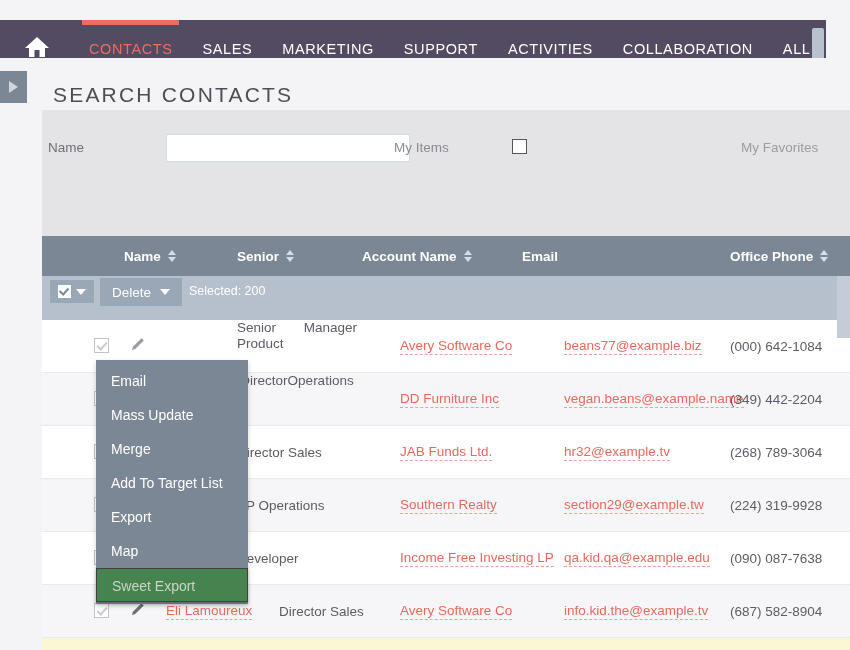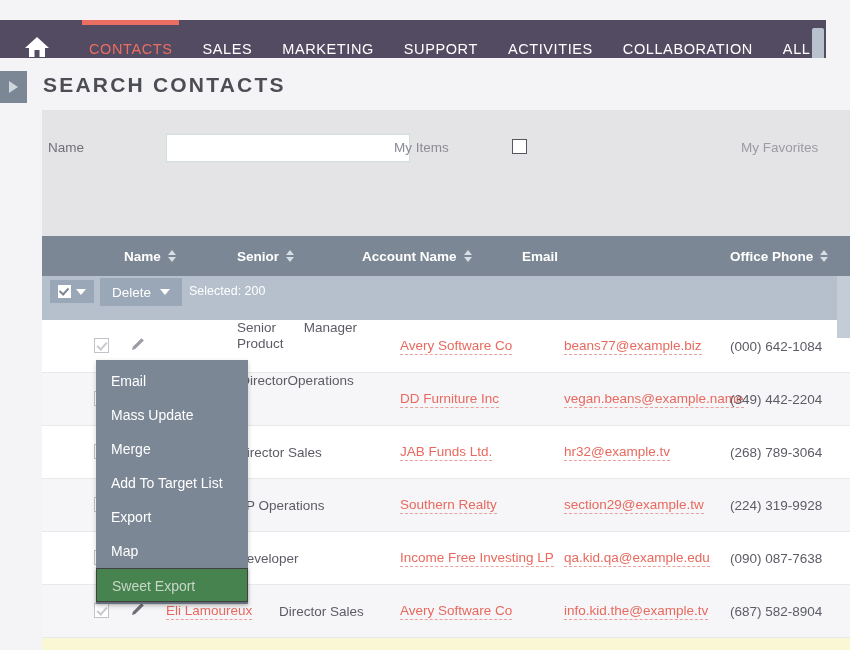--- a/index.html
+++ b/index.html
@@ -71,22 +71,22 @@
     border-bottom: 6px solid transparent;
     border-left: 9px solid #cfd6de;
   }
 
   .page-title {
     position: absolute;
     top: 14px; left: 42px;
     font-size: 21px;
     letter-spacing: 2.2px;
     color: #4d4d55;
-    font-weight: bold;
-    margin: 1px;
+    font-weight: normal;
+    margin: 11px;
   }
 
   
   .search-panel {
     position: absolute;
     top: 52px; left: 42px;
     width: 808px; height: 163px;
     background: #e4e4e6;
   }
   .search-row {

